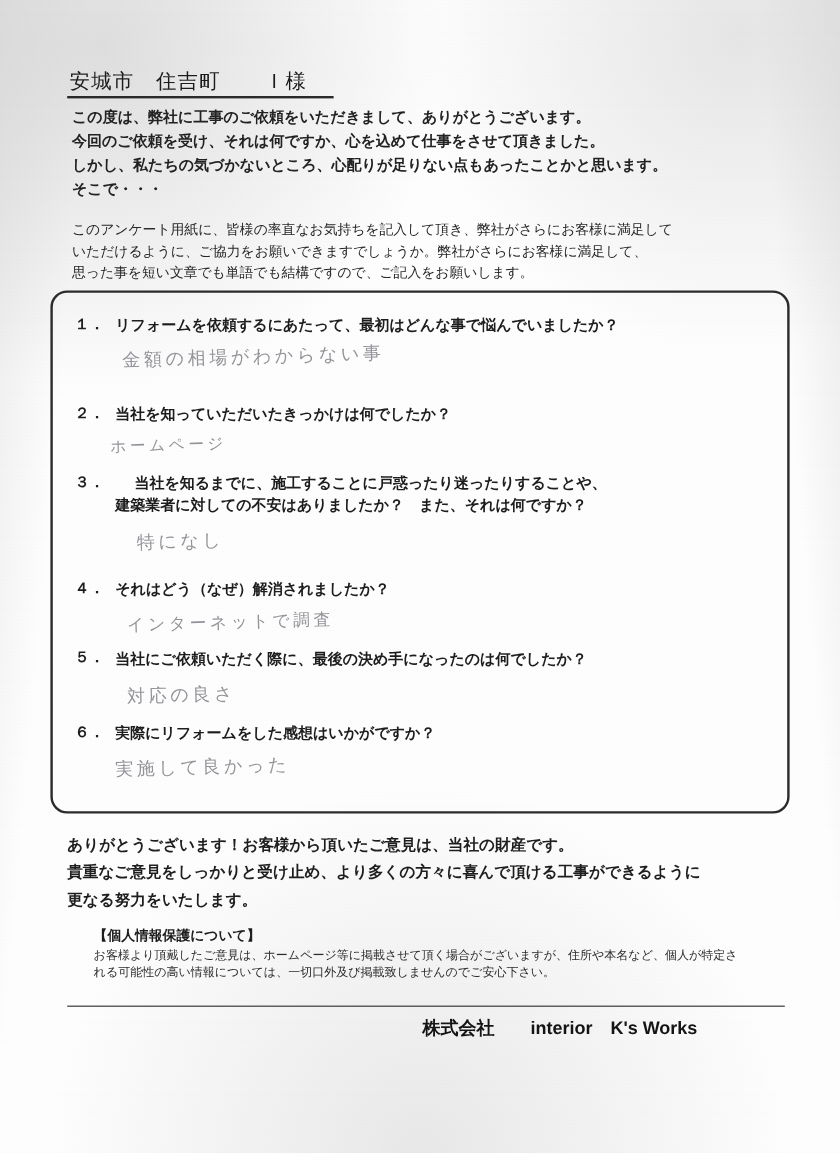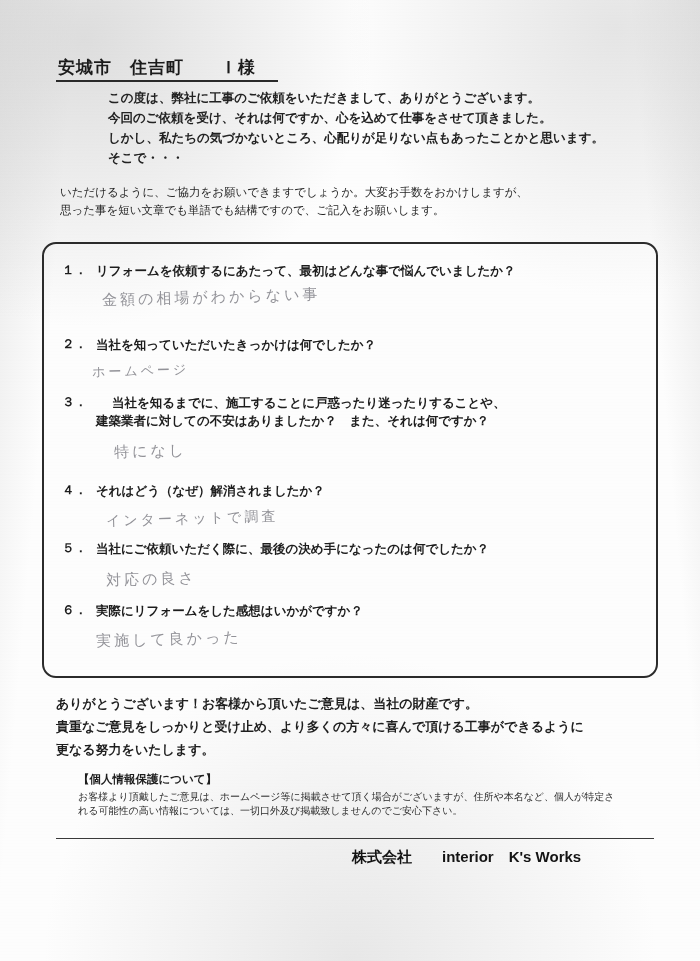--- a/index.html
+++ b/index.html
@@ -39,40 +39,39 @@
     position: absolute;
     inset: 0;
   }
 
   
   .addressee {
     position: absolute;
     left: 58px;
     top: 56px;
     font-size: 17px;
-    font-weight: bold;
+    font-weight: normal;
     letter-spacing: 1px;
     color: #1b1b1b;
     white-space: pre;
   }
   .addressee-rule {
     position: absolute;
     left: 56px;
     top: 80px;
     width: 222px;
     height: 2px;
     background: #2a2a2a;
   }
 
   .intro {
     position: absolute;
     left: 60px;
     top: 90px;
     width: 590px;
-    margin-left: 48px;
   }
   .intro p {
     margin: 0 0 3px 0;
     font-size: 12.5px;
     line-height: 17px;
     font-weight: bold;
     color: #222;
   }
   .intro .soko {
     margin-top: 0px;
@@ -209,21 +208,22 @@
 
   <div class="intro">
     <p>この度は、弊社に工事のご依頼をいただきまして、ありがとうございます。</p>
     <p>今回のご依頼を受け、それは何ですか、心を込めて仕事をさせて頂きました。</p>
     <p>しかし、私たちの気づかないところ、心配りが足りない点もあったことかと思います。</p>
     <p class="soko">そこで・・・</p>
   </div>
 
 
   <div class="intro2">
-    <p>いただけるように、ご協力をお願いできますでしょうか。大変お手数をおかけしますが、</p>
+    <p>このアンケート用紙に、皆様の率直なお気持ちを記入して頂き、弊社がさらにお客様に満足して</p>
+    <p>いただけるように、ご協力をお願いできますでしょうか。弊社がさらにお客様に満足して、</p>
     <p>思った事を短い文章でも単語でも結構ですので、ご記入をお願いします。</p>
   </div>
 
   <div class="qbox">
 
     <div class="q" style="top:0;">
       <span class="q-num" style="left:18px; top:18px;">１．</span>
       <span class="q-text" style="left:52px; top:18px;">リフォームを依頼するにあたって、最初はどんな事で悩んでいましたか？</span>
       <span class="answer" style="left:58px; top:44px;">金額の相場がわからない事</span>
     </div>

